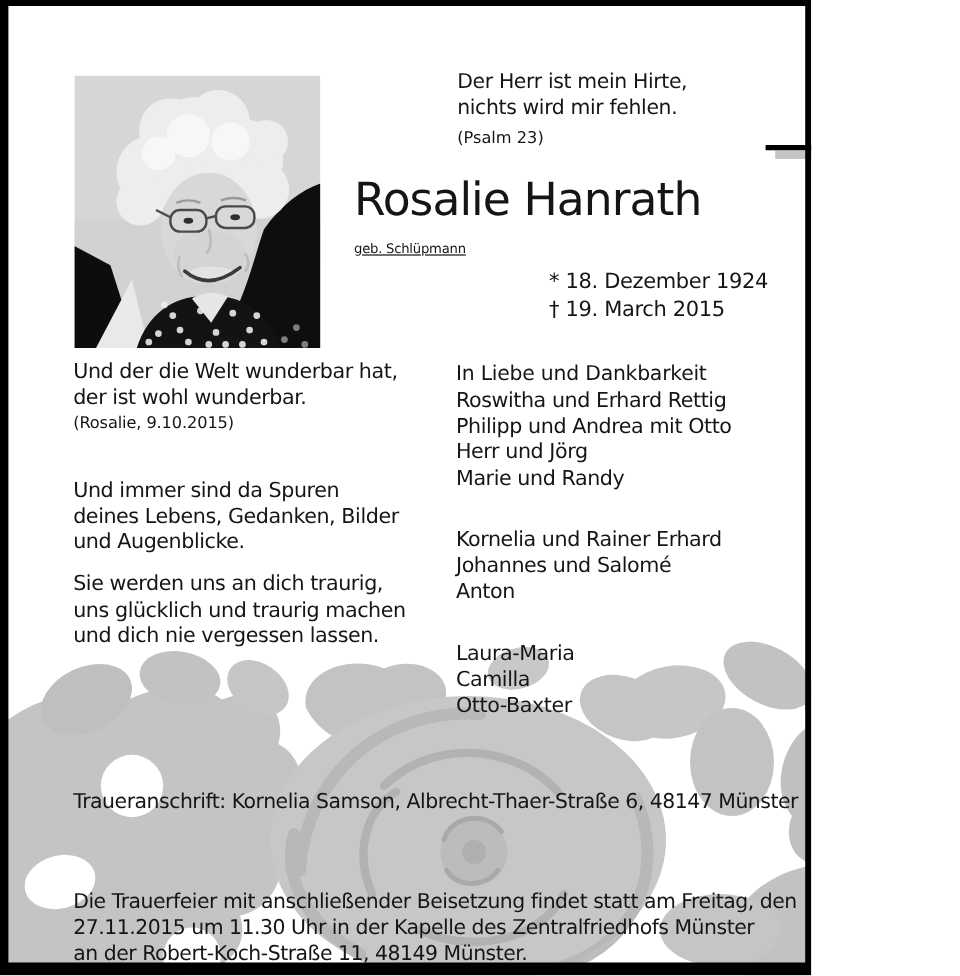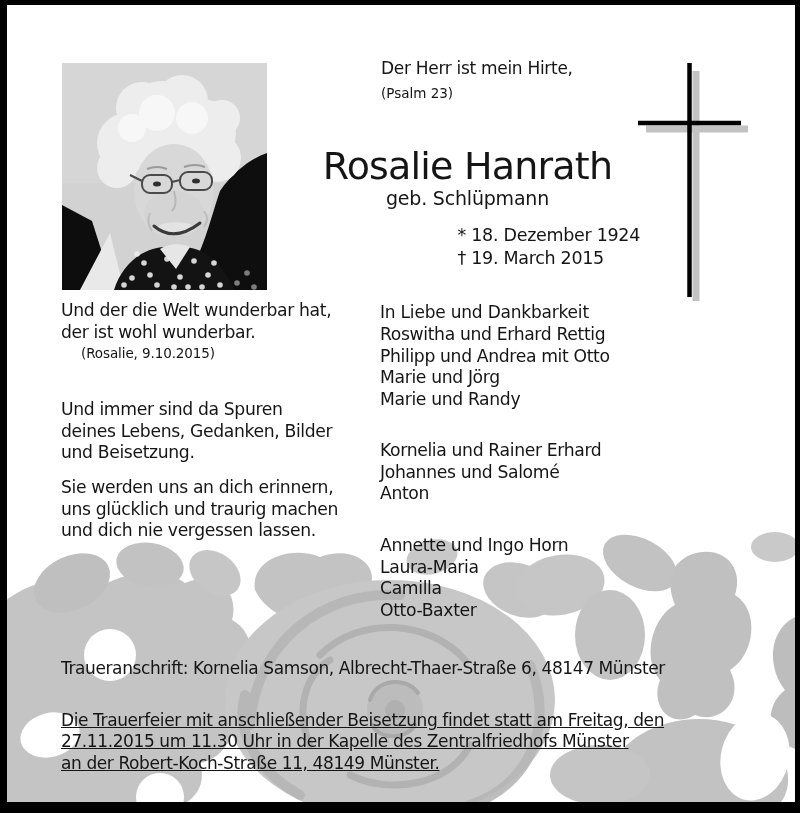--- a/index.html
+++ b/index.html
@@ -1,43 +1,43 @@
 <!DOCTYPE html>
 <html><head>
 <meta charset="utf-8">
 <style>
   html,body{margin:0;padding:0;background:#fff;}
   .page{
-    position:relative;width:800px;height:813px;background:#ffffff;overflow:hidden;
+    position:relative;width:676px;height:813px;background:#ffffff;overflow:hidden;
     font-family:"DejaVu Sans","Liberation Sans",sans-serif;color:#151515;
   }
   .frame{position:absolute;inset:0;border:solid #000;border-width:5px 5px 11px 7px;z-index:10;pointer-events:none;}
   .abs{position:absolute;}
   .z{z-index:5;}
   .roses{position:absolute;left:0;top:495px;z-index:1;}
   .photo{position:absolute;left:62px;top:63px;width:205px;height:227px;z-index:5;}
   .psalm{left:381px;top:57px;font-size:17px;line-height:22px;letter-spacing:-0.3px;}
   .psalm .src{font-size:13.5px;margin-top:3px;letter-spacing:0;}
-  .name-block{left:295px;top:146px;width:345px;text-align:center;}
+  .name-block{left:295px;top:146px;width:345px;text-align:left;}
   .name{font-size:38px;line-height:40px;letter-spacing:-0.8px;white-space:nowrap;}
-  .maiden{font-size:19px;line-height:18px;margin-top:3px;letter-spacing:-0.2px;}
+  .maiden{font-size:11px;line-height:18px;margin-top:13px;letter-spacing:-0.2px;text-decoration:underline;}
   .dates{left:295px;top:224px;width:345px;display:flex;justify-content:flex-end;}
   .dates .inner{font-size:17.5px;line-height:23px;letter-spacing:-0.3px;text-align:left;}
   .body-text{font-size:17.2px;line-height:21.6px;letter-spacing:-0.35px;}
-  .small{font-size:13.5px;line-height:17px;letter-spacing:-0.1px;margin-top:2px;margin-left:20px;}
+  .small{font-size:13.5px;line-height:17px;letter-spacing:-0.1px;margin-top:2px;}
   .heading{left:380px;top:302px;font-size:17px;letter-spacing:-0.2px;}
   .footer-text{font-size:17px;line-height:21.4px;letter-spacing:-0.4px;}
   .q1{left:61px;top:300px;}
   .q2{left:61px;top:399px;}
   .q3{left:61px;top:477px;}
   .g1{left:380px;top:324px;}
   .g2{left:380px;top:440px;}
   .g3{left:380px;top:535px;}
   .addr{left:61px;top:658px;}
-  .funeral{left:61px;top:710px;text-decoration:underline;}
+  .funeral{left:61px;top:742px;}
   .cross{position:absolute;left:630px;top:57px;z-index:5;}
 </style>
 </head>
 <body>
 
 <div class="page">
 
   <svg class="roses" width="800" height="318" viewBox="0 0 800 318" aria-hidden="true">
     <g>
 
@@ -154,20 +154,21 @@
       <g fill="#ececec" opacity="0.5">
         <circle cx="175" cy="220" r="2.8"></circle>
           <circle cx="185" cy="210" r="2.8"></circle>
           <circle cx="192" cy="224" r="2.8"></circle>
       </g>
     </svg>
   </div>
 
   <div class="abs z psalm">
     <div>Der Herr ist mein Hirte,</div>
+    <div>nichts wird mir fehlen.</div>
     <div class="src">(Psalm 23)</div>
   </div>
 
   <svg class="cross" width="125" height="246" viewBox="0 0 125 246" aria-hidden="true">
     <g stroke="#b0b0b0" stroke-width="7" opacity="0.75">
       <line x1="66" y1="14" x2="66" y2="244"></line>
       <line x1="16" y1="72" x2="118" y2="72"></line>
     </g>
     <g stroke="#000000" stroke-width="4.5">
       <line x1="59.5" y1="6" x2="59.5" y2="240"></line>
@@ -189,46 +190,45 @@
 
   <div class="abs z body-text q1">
     <div>Und der die Welt wunderbar hat,</div>
     <div>der ist wohl wunderbar.</div>
     <div class="small">(Rosalie, 9.10.2015)</div>
   </div>
 
   <div class="abs z body-text q2">
     <div>Und immer sind da Spuren</div>
     <div>deines Lebens, Gedanken, Bilder</div>
-    <div>und Beisetzung.</div>
+    <div>und Augenblicke.</div>
   </div>
 
   <div class="abs z body-text q3">
-    <div>Sie werden uns an dich erinnern,</div>
+    <div>Sie werden uns an dich traurig,</div>
     <div>uns glücklich und traurig machen</div>
     <div>und dich nie vergessen lassen.</div>
   </div>
 
   <div class="abs z heading">In Liebe und Dankbarkeit</div>
 
   <div class="abs z body-text g1">
     <div>Roswitha und Erhard Rettig</div>
     <div>Philipp und Andrea mit Otto</div>
-    <div>Marie und Jörg</div>
+    <div>Herr und Jörg</div>
     <div>Marie und Randy</div>
   </div>
 
   <div class="abs z body-text g2">
     <div>Kornelia und Rainer Erhard</div>
     <div>Johannes und Salomé</div>
     <div>Anton</div>
   </div>
 
   <div class="abs z body-text g3">
-    <div>Annette und Ingo Horn</div>
     <div>Laura-Maria</div>
     <div>Camilla</div>
     <div>Otto-Baxter</div>
   </div>
 
   <div class="abs z footer-text addr">Traueranschrift: Kornelia Samson, Albrecht-Thaer-Straße 6, 48147 Münster</div>
 
   <div class="abs z footer-text funeral">
     <div>Die Trauerfeier mit anschließender Beisetzung findet statt am Freitag, den</div>
     <div>27.11.2015 um 11.30 Uhr in der Kapelle des Zentralfriedhofs Münster</div>

